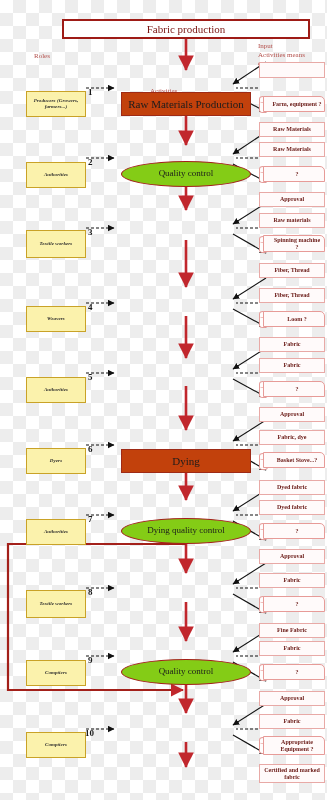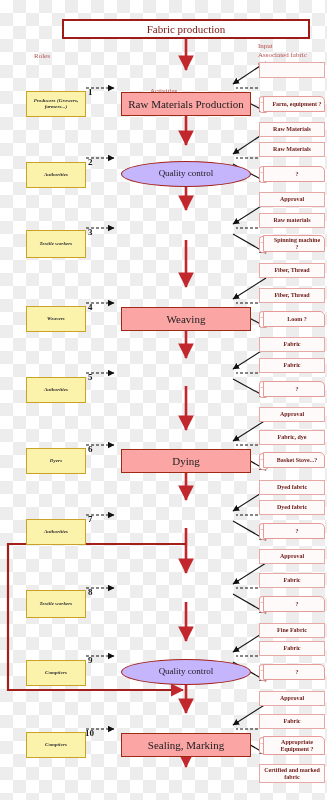--- a/index.html
+++ b/index.html
@@ -56,28 +56,28 @@
   .role.tall{height:28px;}
 
   
   .stepnum{
     font-size:9px;font-weight:bold;color:#1a1a1a;font-family:"Liberation Serif",serif;
   }
 
   
   .activity{
     width:130px;height:24px;
-    border:1.5px solid #9e2a16;background:#fca5a5;
+    border:1.5px solid #9e2a16;background:#c2410c;
     display:flex;align-items:center;justify-content:center;text-align:center;
     font-size:11px;color:#1c1c1c;
   }
   
   .decision{
     width:130px;height:26px;
-    border:1.6px solid #a3201a;background:#c4b5fd;border-radius:50%;
+    border:1.6px solid #a3201a;background:#84cc16;border-radius:50%;
     display:flex;align-items:center;justify-content:center;text-align:right;
     font-size:9px;color:#1c1c1c;line-height:1.05;
   }
   .decision.two{font-size:8.2px;}
 
   
   .io{
     width:66px;min-height:15px;
     border:1px solid #e8a9a6;background:#fffafa;
     display:flex;align-items:center;justify-content:center;text-align:center;
@@ -191,21 +191,21 @@
 </svg>
 
 <div id="stage">
 
   <div class="abs title-box">Fabric production</div>
 
   <div class="abs col-head" style="left:34px;top:36px;width:54px;">Roles</div>
   <div class="abs col-head" style="left:150px;top:36px;width:72px;margin-top:35px;">Activities</div>
   <div class="abs col-head" style="left:258px;top:26px;width:68px;">
     <div>Input</div>
-    <div>Associated fabric</div>
+    <div>Activities means</div>
     <div>Output</div>
   </div>
 
   <div class="abs role" style="left:26px;top:75px;">Producers (Growers, farmers...)</div>
   <div class="abs stepnum" style="left:88px;top:71px;">1</div>
   <div class="abs activity" style="left:121px;top:76px;">Raw Materials Production</div>
   <div class="abs io" style="left:259px;top:46px;height:16px;"></div>
   <div class="abs cyl" style="left:259px;top:80px;"></div>
   <div class="abs means" style="left:263px;top:80px;">Farm, equipment ?</div>
   <div class="abs io" style="left:259px;top:106px;">Raw Materials</div>
@@ -220,21 +220,20 @@
 
   <div class="abs role tall" style="left:26px;top:214px;">Textile workers</div>
   <div class="abs stepnum" style="left:88px;top:211px;">3</div>
   <div class="abs io" style="left:259px;top:197px;">Raw materials</div>
   <div class="abs cyl" style="left:259px;top:220px;"></div>
   <div class="abs means" style="left:263px;top:219px;">Spinning machine ?</div>
   <div class="abs io" style="left:259px;top:247px;">Fiber, Thread</div>
 
   <div class="abs role" style="left:26px;top:290px;">Weavers</div>
   <div class="abs stepnum" style="left:88px;top:286px;">4</div>
-  <div class="abs activity" style="left:121px;top:291px;">Weaving</div>
   <div class="abs io" style="left:259px;top:272px;">Fiber, Thread</div>
   <div class="abs cyl" style="left:259px;top:295px;"></div>
   <div class="abs means" style="left:263px;top:295px;">Loom ?</div>
   <div class="abs io" style="left:259px;top:321px;">Fabric</div>
 
   <div class="abs role" style="left:26px;top:361px;">Authorities</div>
   <div class="abs stepnum" style="left:88px;top:356px;">5</div>
   <div class="abs io" style="left:259px;top:342px;">Fabric</div>
   <div class="abs cyl" style="left:259px;top:365px;"></div>
   <div class="abs means" style="left:263px;top:365px;">?</div>
@@ -243,20 +242,21 @@
   <div class="abs role" style="left:26px;top:432px;">Dyers</div>
   <div class="abs stepnum" style="left:88px;top:428px;">6</div>
   <div class="abs activity" style="left:121px;top:433px;">Dying</div>
   <div class="abs io" style="left:259px;top:414px;">Fabric, dye</div>
   <div class="abs cyl" style="left:259px;top:437px;"></div>
   <div class="abs means" style="left:263px;top:436px;">Basket Stove...?</div>
   <div class="abs io" style="left:259px;top:464px;">Dyed fabric</div>
 
   <div class="abs role" style="left:26px;top:503px;">Authorities</div>
   <div class="abs stepnum" style="left:88px;top:498px;">7</div>
+  <div class="abs decision" style="left:121px;top:502px;">Dying quality control</div>
   <div class="abs io" style="left:259px;top:484px;">Dyed fabric</div>
   <div class="abs cyl" style="left:259px;top:507px;"></div>
   <div class="abs means" style="left:263px;top:507px;">?</div>
   <div class="abs io" style="left:259px;top:533px;">Approval</div>
 
   <div class="abs" style="left:7px;top:543px;width:180px;height:147px;pointer-events:none;"></div>
 
   <div class="abs role tall" style="left:26px;top:574px;">Textile workers</div>
   <div class="abs stepnum" style="left:88px;top:571px;">8</div>
   <div class="abs io" style="left:259px;top:557px;">Fabric</div>
@@ -267,19 +267,18 @@
   <div class="abs role" style="left:26px;top:644px;">Comptiers</div>
   <div class="abs stepnum" style="left:88px;top:639px;">9</div>
   <div class="abs decision" style="left:121px;top:643px;">Quality control</div>
   <div class="abs io" style="left:259px;top:625px;">Fabric</div>
   <div class="abs cyl" style="left:259px;top:648px;"></div>
   <div class="abs means" style="left:263px;top:648px;">?</div>
   <div class="abs io" style="left:259px;top:675px;">Approval</div>
 
   <div class="abs role" style="left:26px;top:716px;">Comptiers</div>
   <div class="abs stepnum" style="left:85px;top:712px;">10</div>
-  <div class="abs activity" style="left:121px;top:717px;">Sealing, Marking</div>
   <div class="abs io" style="left:259px;top:698px;">Fabric</div>
   <div class="abs cyl" style="left:259px;top:721px;"></div>
   <div class="abs means" style="left:263px;top:720px;height:19px;">Appropriate Equipment ?</div>
   <div class="abs io" style="left:259px;top:748px;height:19px;">Certified and marked fabric</div>
 
 </div>
 
 </body></html>

